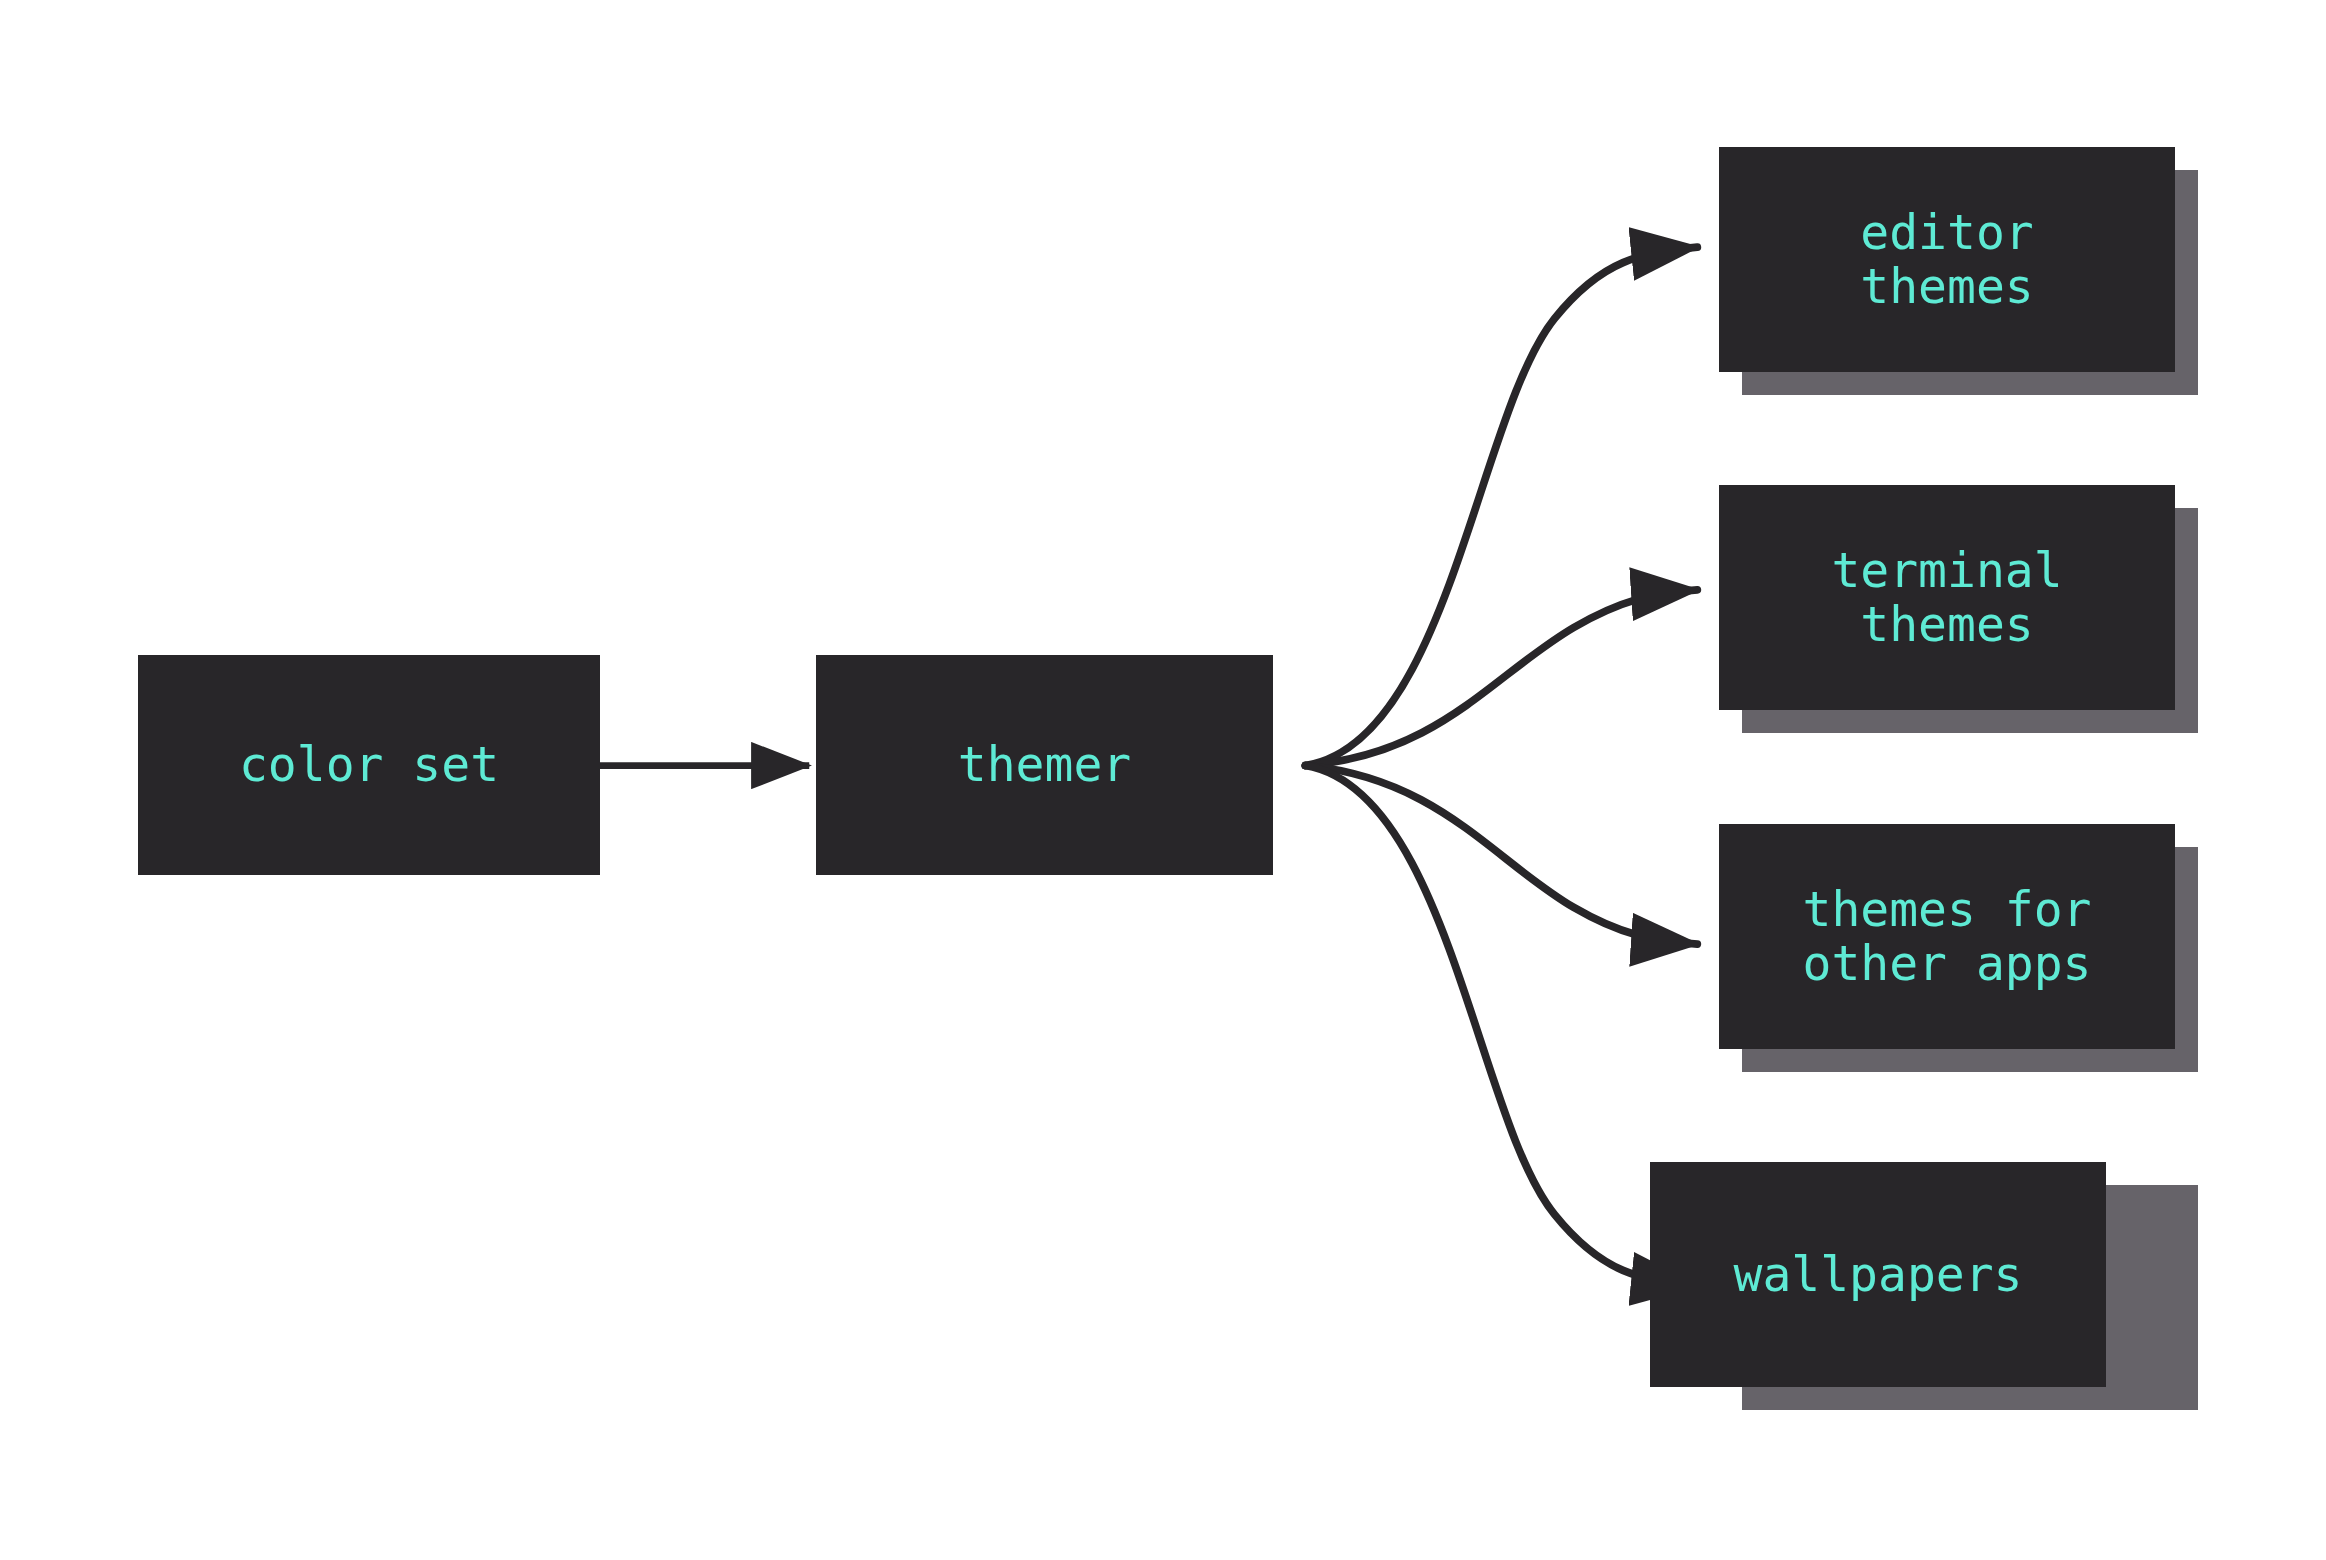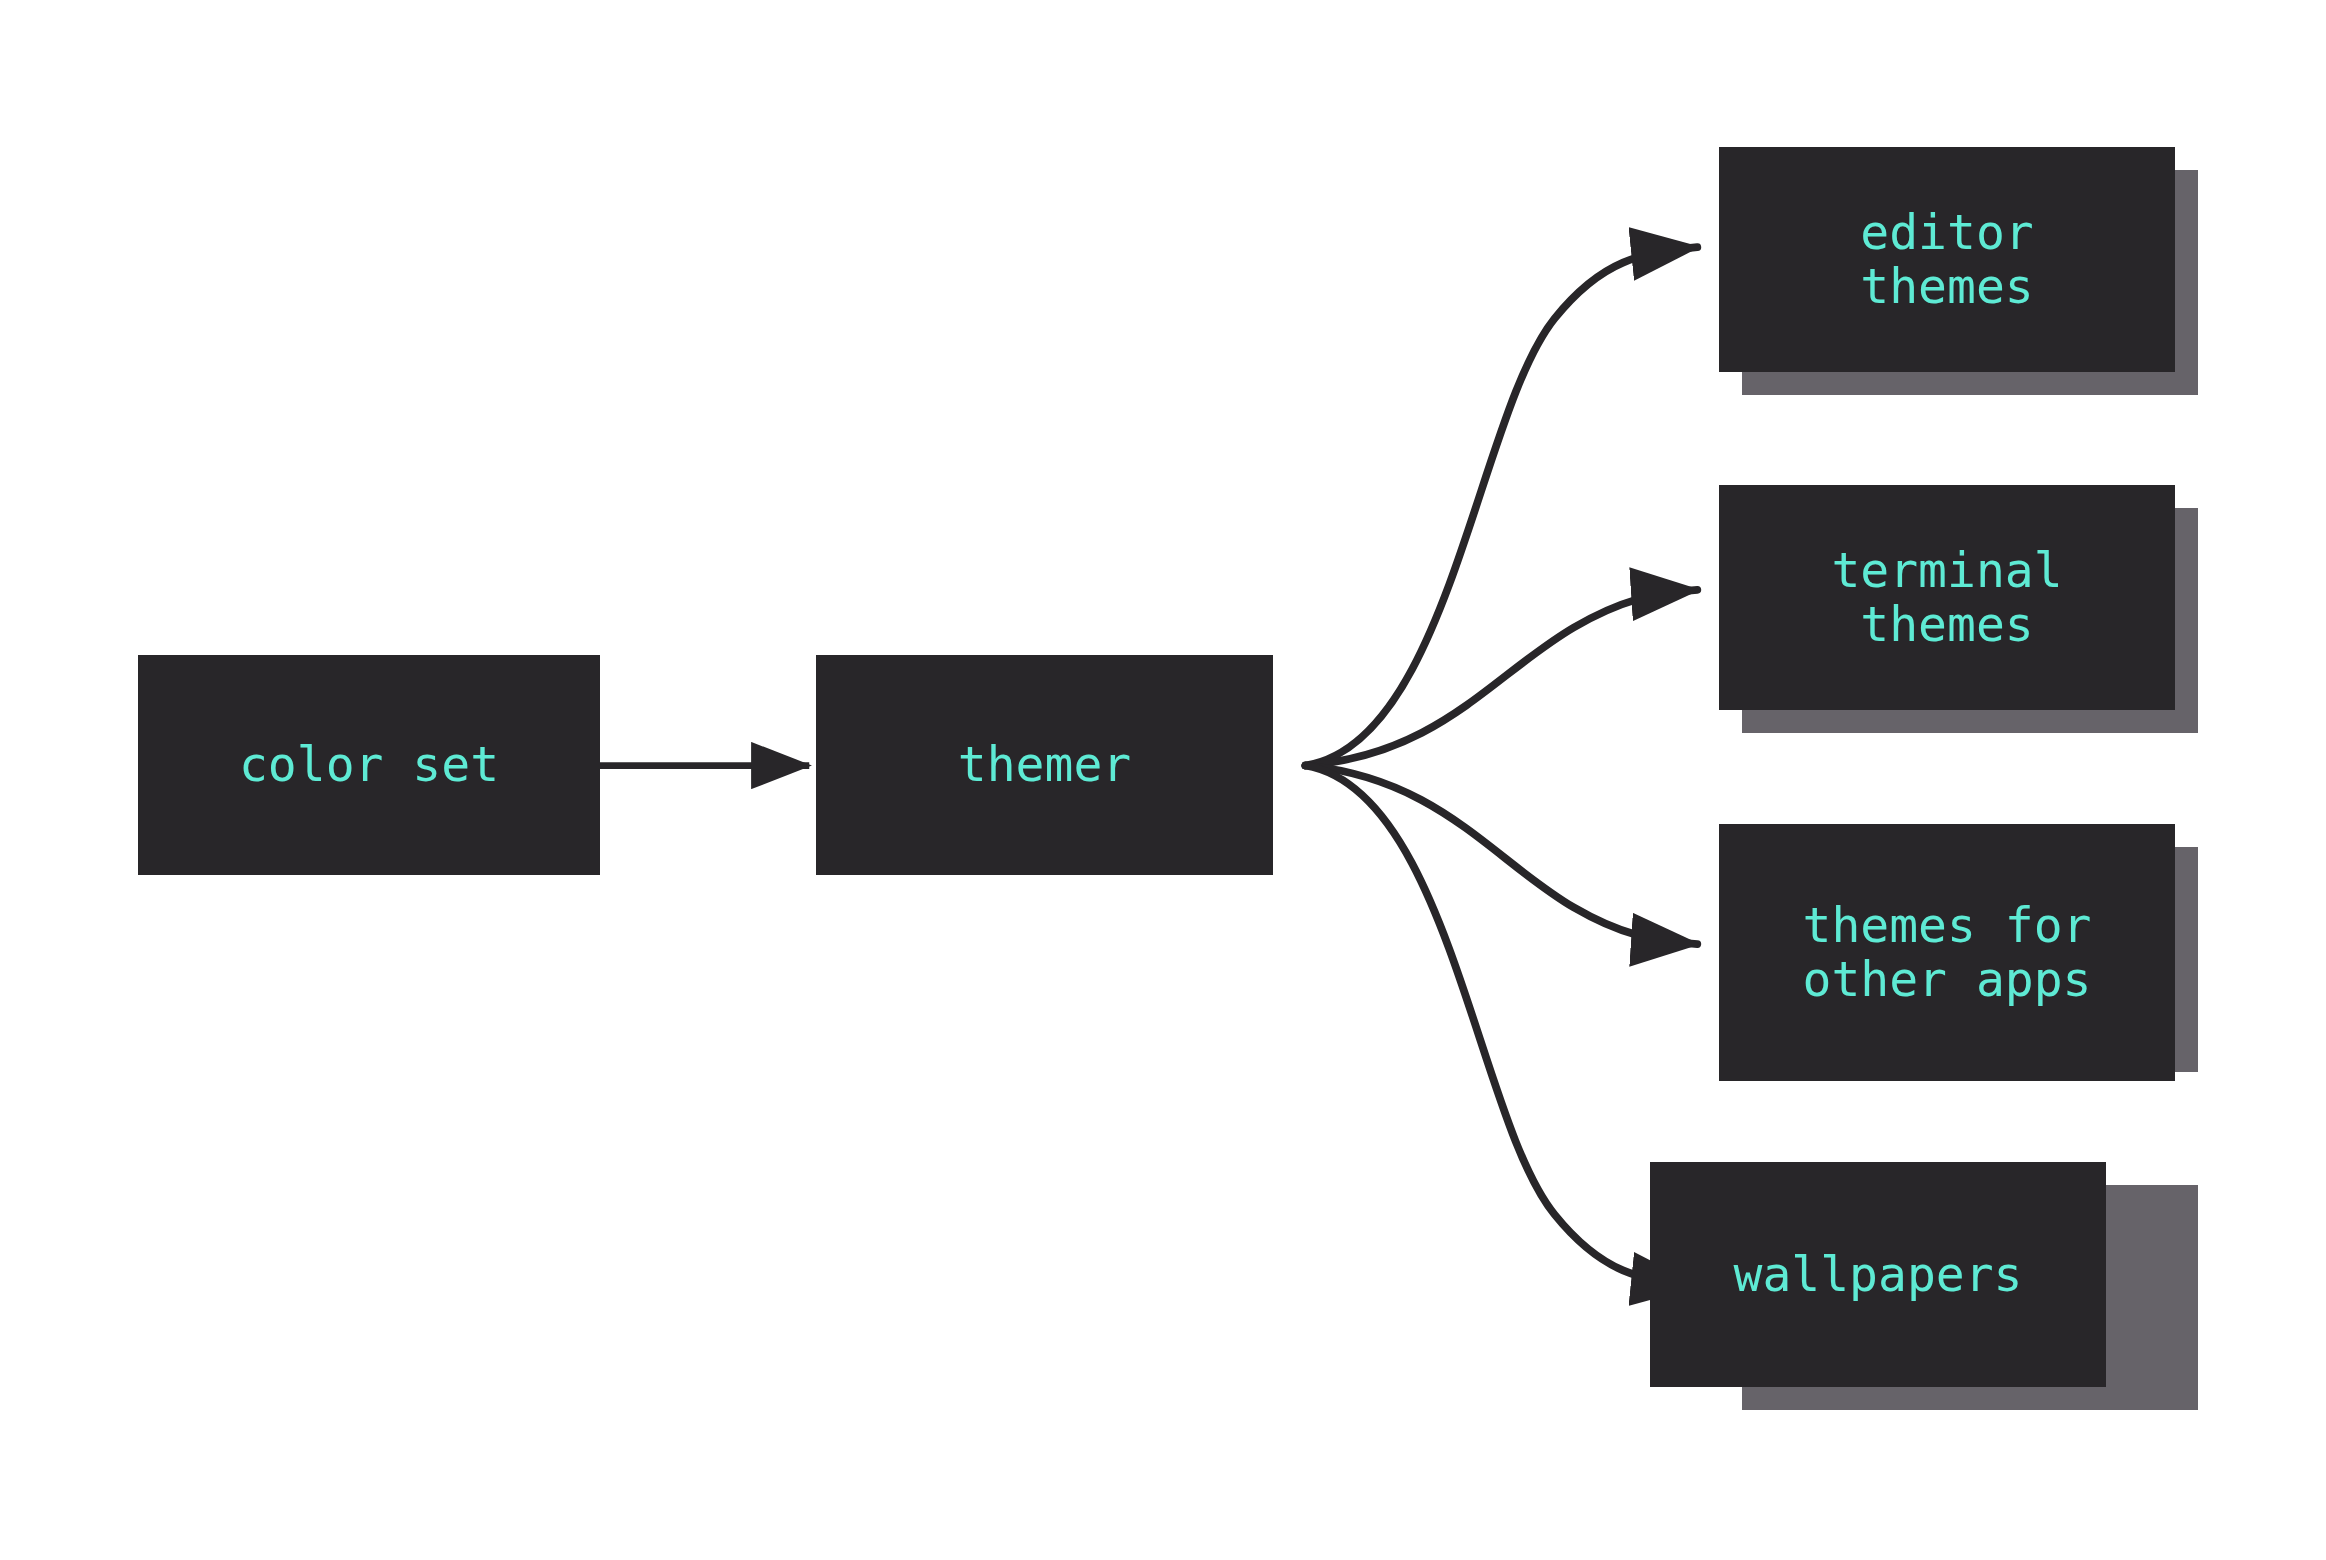--- a/index.html
+++ b/index.html
@@ -50,21 +50,21 @@
   .node-label.left-align { text-align: left; }
 
   
   #node-color-set { left: 138px; top: 655px; width: 462px; height: 220px; }
   #node-themer    { left: 816px; top: 655px; width: 457px; height: 220px; }
 
   #node-editor-themes      { left: 1719px; top: 147px;  width: 456px; height: 225px; }
   #shadow-editor-themes    { left: 1742px; top: 170px;  width: 456px; height: 225px; }
   #node-terminal-themes    { left: 1719px; top: 485px;  width: 456px; height: 225px; align-items: center; }
   #shadow-terminal-themes  { left: 1742px; top: 508px;  width: 456px; height: 225px; }
-  #node-other-apps         { left: 1719px; top: 824px;  width: 456px; height: 257px; }
+  #node-other-apps         { left: 1719px; top: 824px;  width: 456px; height: 225px; }
   #shadow-other-apps       { left: 1742px; top: 847px;  width: 456px; height: 225px; }
   #node-wallpapers         { left: 1650px; top: 1162px; width: 456px; height: 225px; }
   #shadow-wallpapers       { left: 1742px; top: 1185px; width: 456px; height: 225px; }
 </style>
 </head>
 <body>
 
 <div id="canvas">
 
   <svg class="edges" viewBox="0 0 2410 1616">

